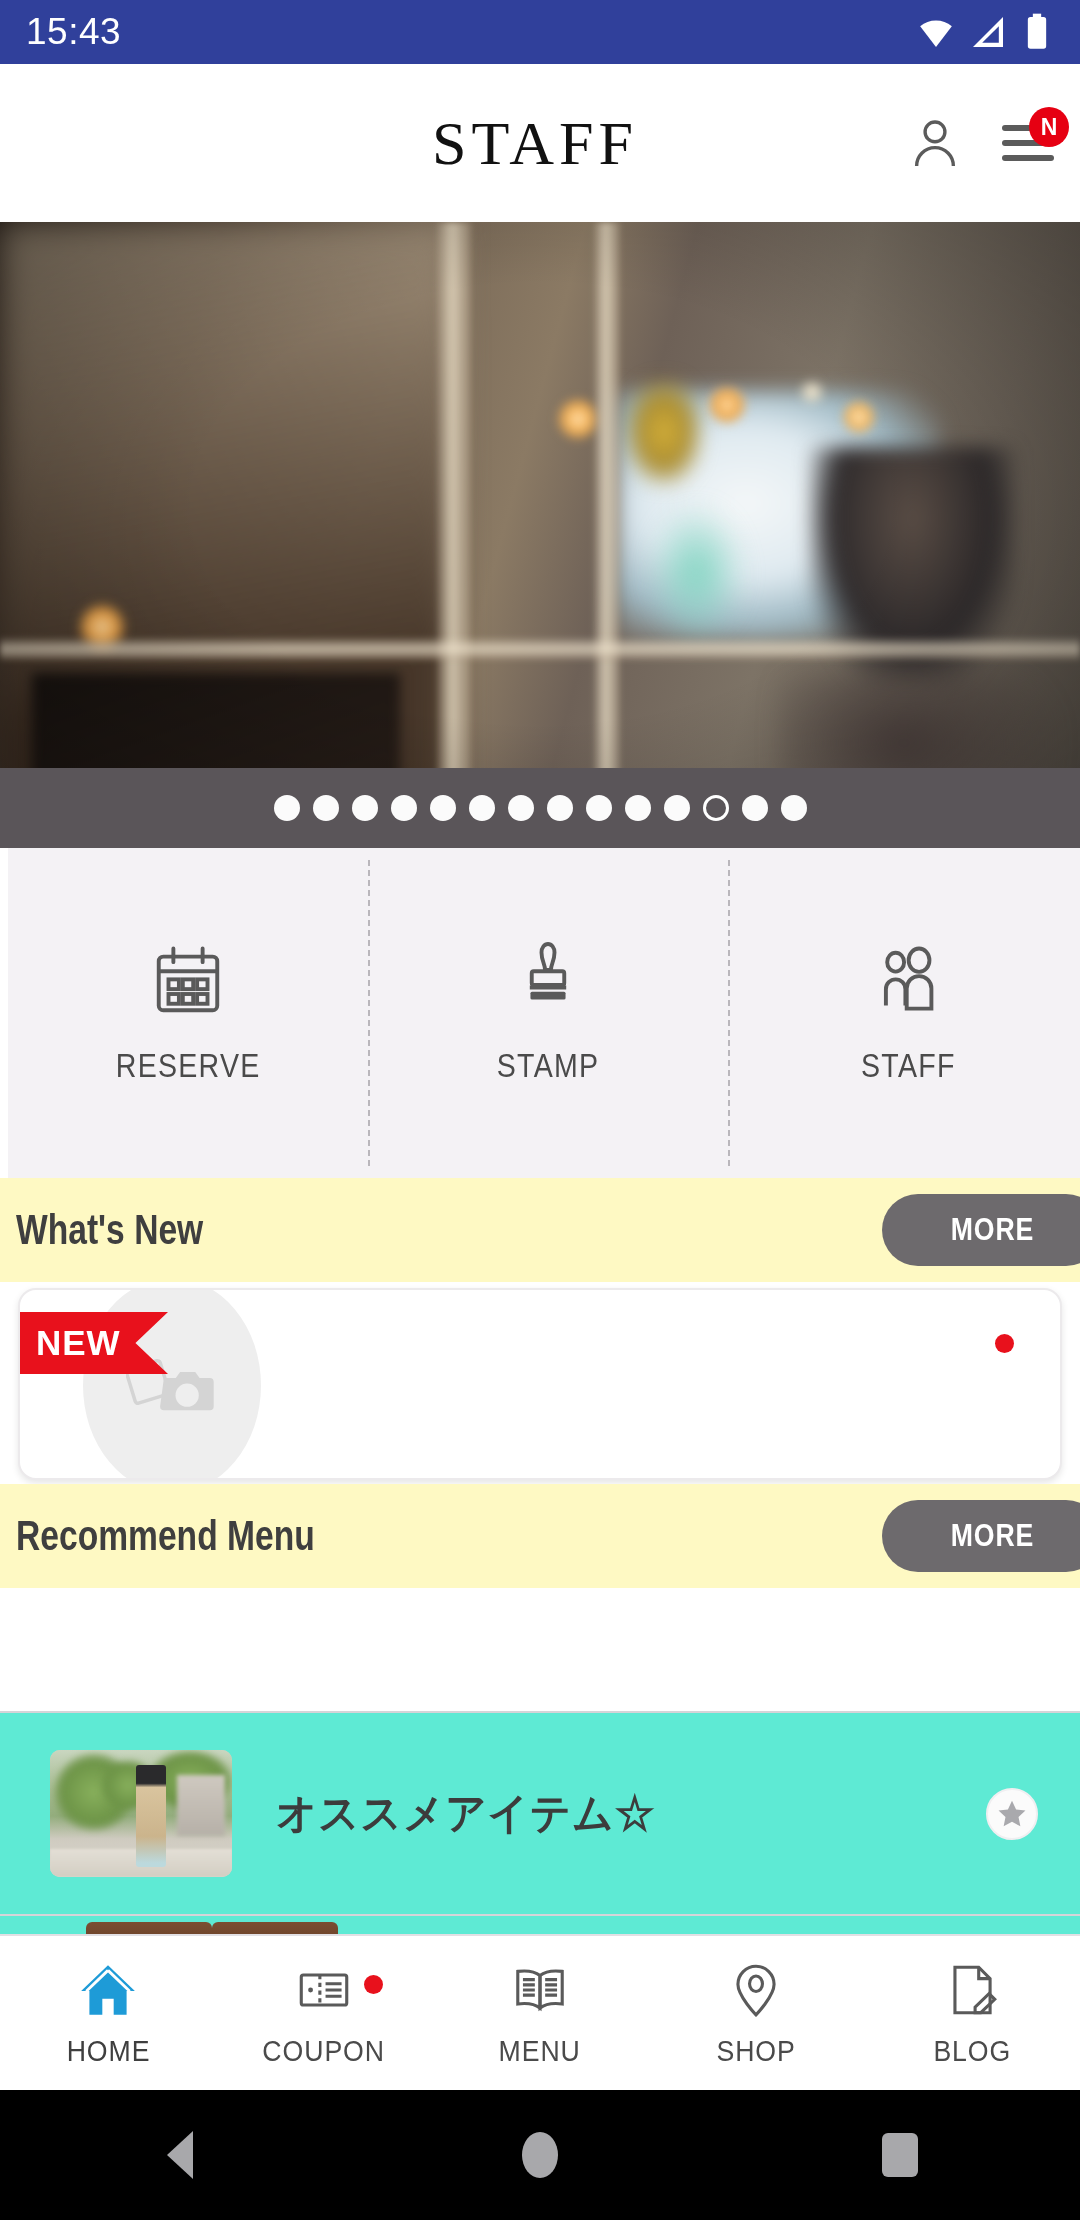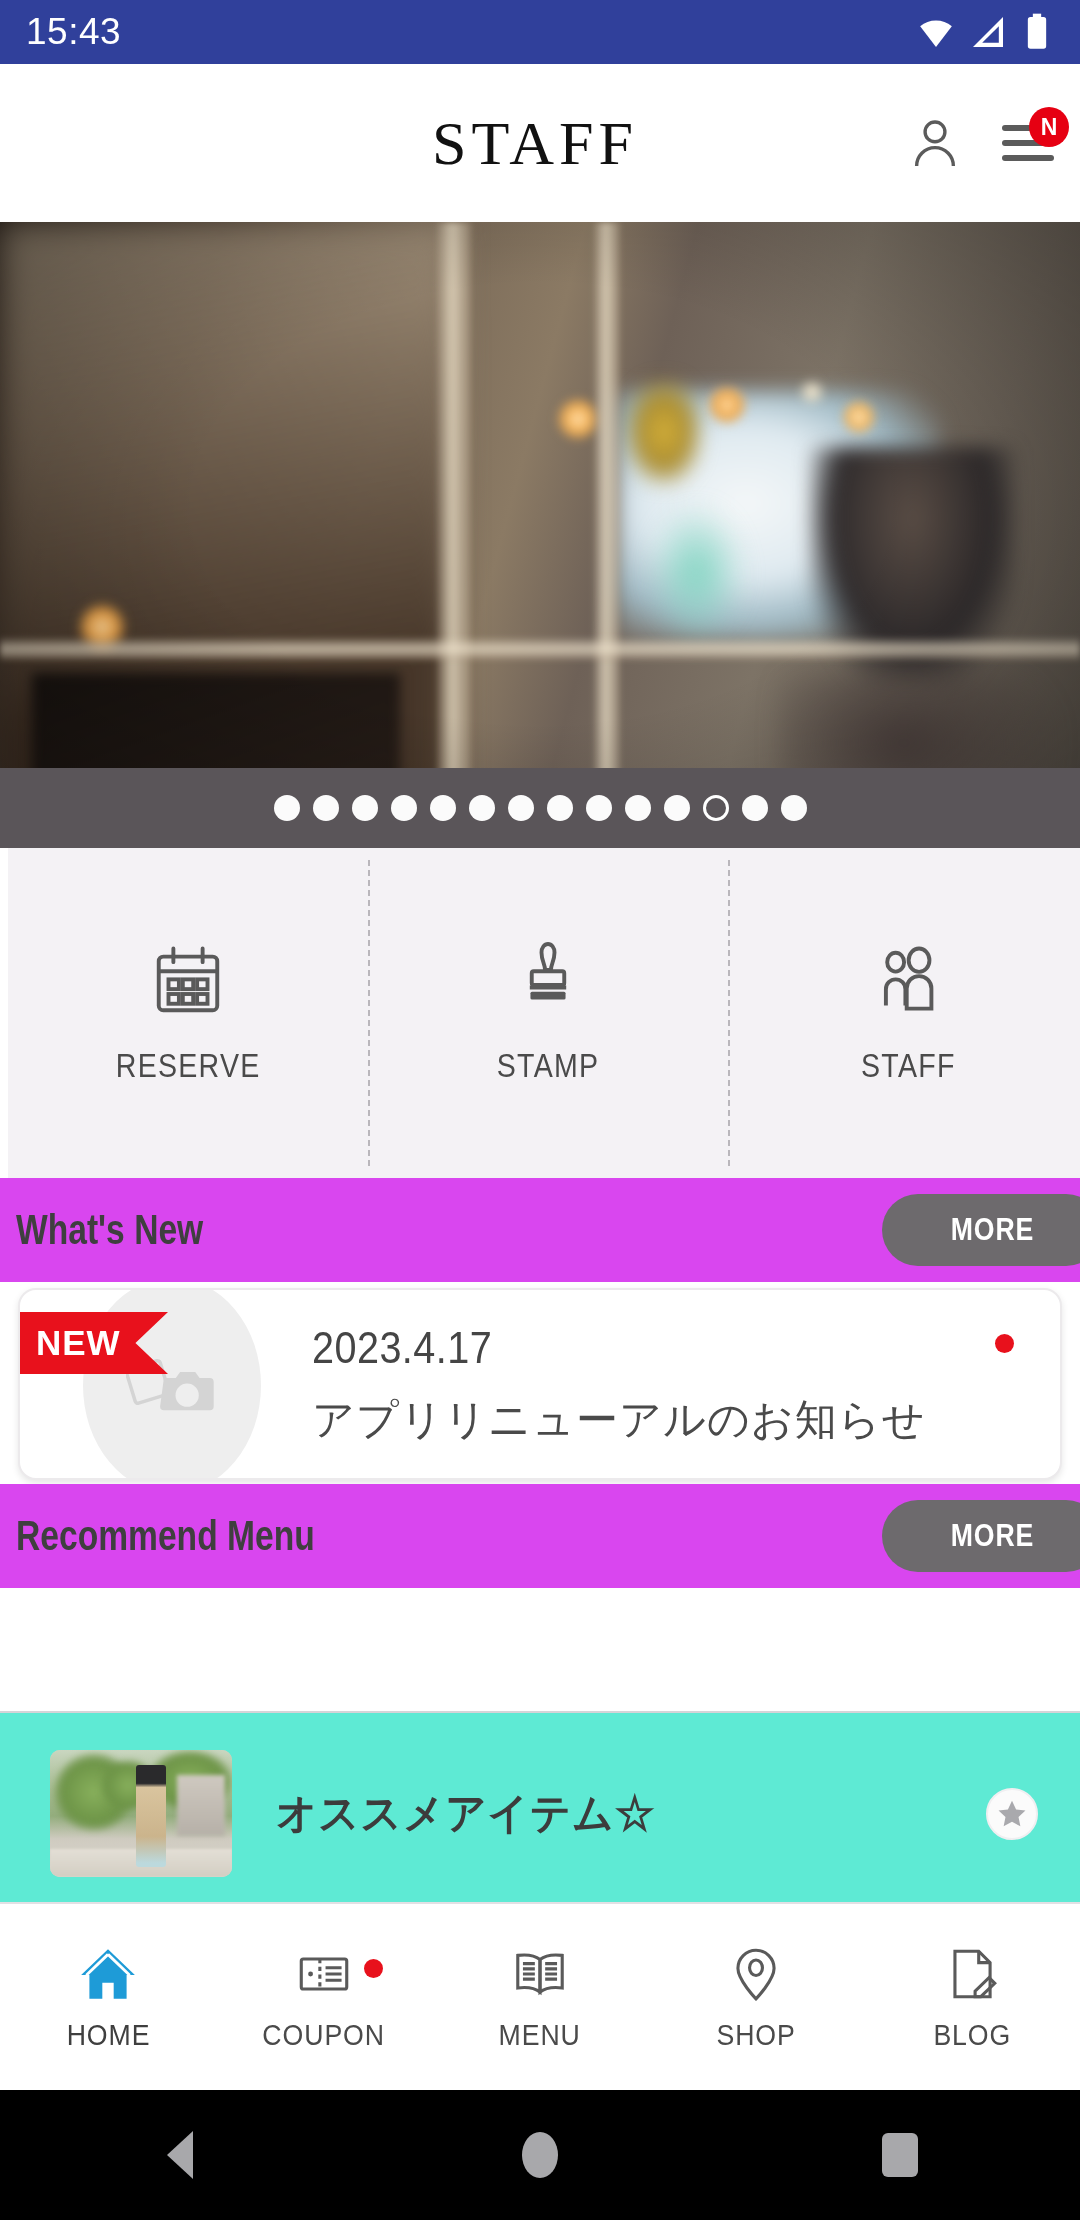--- a/index.html
+++ b/index.html
@@ -157,21 +157,21 @@
   .quick-label {
     font-size:34px; color:#4a4a4a; letter-spacing:1.5px;
     transform:scaleX(.84); transform-origin:center;
     font-family:"Liberation Sans", sans-serif;
   }
 
   
   .sec-head {
     position:absolute; left:0; width:1080px; height:104px;
     display:flex; align-items:center;
-    background:#d946ef;
+    background:#fef9c3;
     text-align:center;
   }
   .sec-title {
     position:absolute; left:16px;
     font-size:42px; font-weight:bold; color:#3f3f3f;
     transform:scaleX(.80); transform-origin:left center;
     white-space:nowrap;
     font-family:"Liberation Sans", sans-serif;
   }
   .more-btn {
@@ -278,21 +278,21 @@
   .menu-row.partial { height:28px; overflow:hidden; align-items:flex-start; }
   .peek-thumb {
     position:absolute; top:6px; width:126px; height:40px; border-radius:6px;
     background:linear-gradient(180deg,#7a4e32,#5e3a23);
   }
   .peek-thumb.p1 { left:86px; }
   .peek-thumb.p2 { left:212px; }
 
   
   .bottomnav {
-    position:absolute; left:0; bottom:130px; width:1080px; height:188px;
+    position:absolute; left:0; bottom:130px; width:1080px; height:156px;
     background:#ffffff; border-top:2px solid #e2e0e4;
     display:flex; align-items:center;
   }
   .nav-item {
     flex:1; position:relative;
     display:flex; flex-direction:column; align-items:center; justify-content:center; gap:14px;
   }
   .nav-label {
     font-size:29px; color:#4a4a4a; letter-spacing:1px;
     transform:scaleX(.92); transform-origin:center;
@@ -443,24 +443,20 @@
   <div class="news-card">
     <div class="ribbon">NEW</div>
     <div class="news-thumb">
       <svg width="92" height="76" viewBox="0 0 34 28">
         <rect x="1.5" y="6" width="13" height="13" rx="1" transform="rotate(-17 8 12.5)" fill="none" stroke="#d4d4d4" stroke-width="1.3"></rect>
         <path d="M14 11 h4.4 l1.6 -2.2 h5.6 l1.6 2.2 h3.8 a1.4 1.4 0 0 1 1.4 1.4 v9.2
                  a1.4 1.4 0 0 1 -1.4 1.4 h-17 a1.4 1.4 0 0 1 -1.4 -1.4 z" fill="#d4d4d4"></path>
         <circle cx="22.6" cy="17.4" r="4.3" fill="#eeeeee"></circle>
       </svg>
     </div>
-    <div class="news-body">
-      <div class="news-date">2023.4.17</div>
-      <div class="news-title">アプリリニューアルのお知らせ</div>
-    </div>
     <div class="news-dot"></div>
   </div>
 
   <div class="sec-head" style="top:1484px;">
     <div class="sec-title">Recommend Menu</div>
     <div class="more-btn">
       <span>MORE</span>
     </div>
   </div>
 

